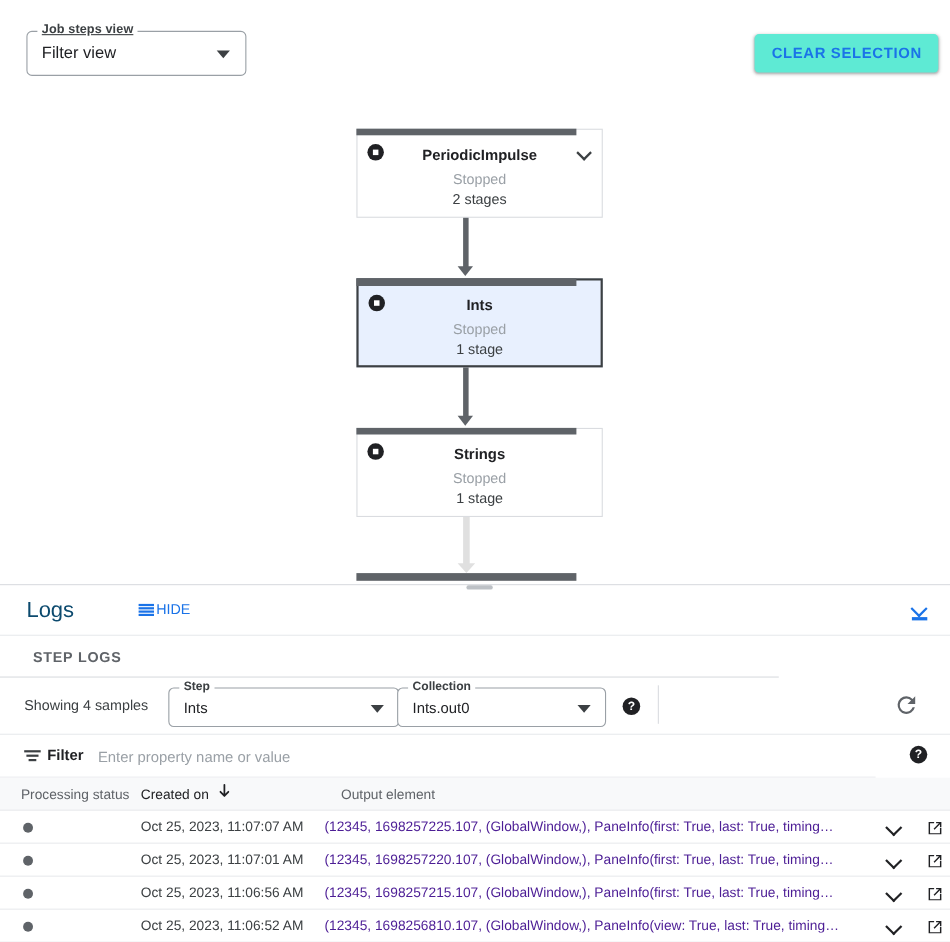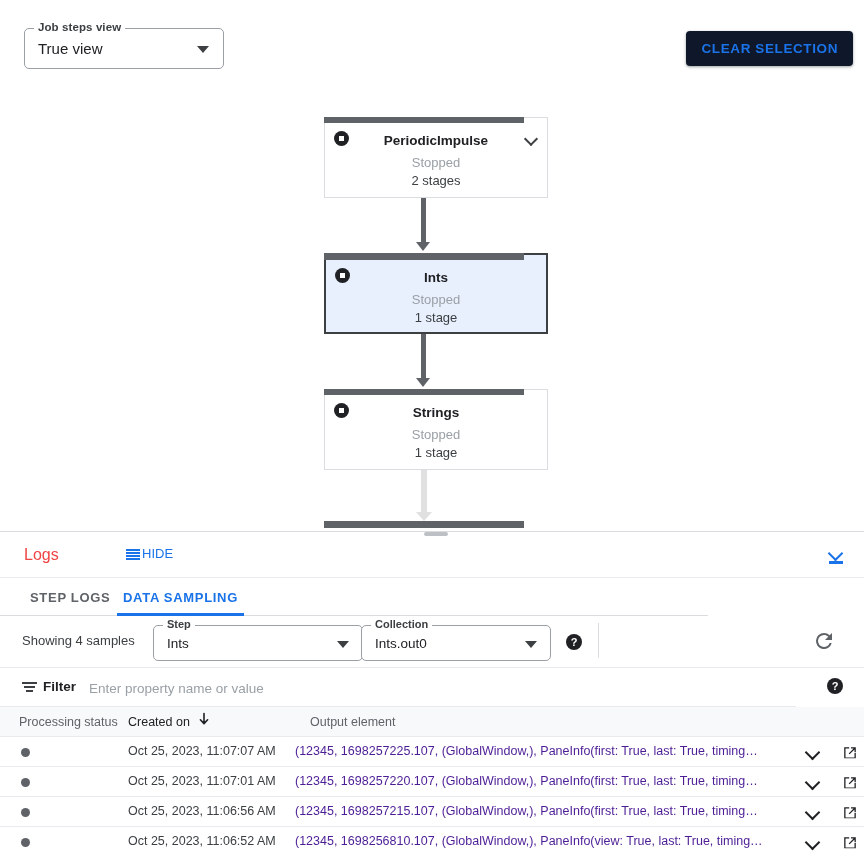--- a/index.html
+++ b/index.html
@@ -28,39 +28,40 @@
     border: 1px solid #9aa0a6;
     border-radius: 5px;
     background: #fff;
   }
   .steps-view-field .legend {
     position: absolute; left: 9px; top: -8px;
     background: #fff; padding: 0 4px;
     font-size: 11.5px; font-weight: bold; color: #3c4043;
     letter-spacing: .1px;
     line-height: 12px;
+    text-decoration: underline;
   }
   .steps-view-field .value {
     position: absolute; left: 13px; top: 11px;
     font-size: 15px; color: #202124;
   }
   .caret {
     width: 0; height: 0;
     border-left: 6px solid transparent;
     border-right: 6px solid transparent;
     border-top: 7px solid #3c4043;
   }
   .steps-view-field .caret { position: absolute; right: 14px; top: 17px; }
 
   
   .clear-selection {
     position: absolute; right: 11px; top: 31px;
     height: 35px; padding: 0 15px;
     display: flex; align-items: center;
-    background: #0f172a;
+    background: #5eead4;
     border: none; border-radius: 4px;
     box-shadow: 0 1px 2px rgba(60,64,67,.3), 0 1px 3px 1px rgba(60,64,67,.15);
     color: #1a73e8;
     font-family: "Liberation Sans", sans-serif;
     font-size: 13.5px; font-weight: bold; letter-spacing: .6px;
     cursor: pointer;
   }
 
   
   .node {
@@ -144,21 +145,21 @@
     background: #bdc1c6;
     cursor: ns-resize;
   }
   .logs-header {
     position: absolute; left: 0; top: 1px;
     width: 864px; height: 45px;
     border-bottom: 1px solid #e8eaed;
   }
   .logs-title {
     position: absolute; left: 24px; top: 10px;
-    font-size: 16px; color: #ef4444; line-height: 24px;
+    font-size: 20px; color: #0c4a6e; line-height: 24px;
   }
   .hide-btn {
     position: absolute; left: 126px; top: 13px;
     display: flex; align-items: center; gap: 2px;
     color: #1a73e8; font-size: 13px; font-weight: normal;
     background: none; border: none; cursor: pointer;
     font-family: "Liberation Sans", sans-serif;
     padding: 0;
   }
   .hamburger { display: inline-block; width: 14px; height: 12px; position: relative; }
@@ -337,21 +338,21 @@
     width: 14px; height: 14px; cursor: pointer;
   }
 </style>
 </head>
 <body>
 
 <div class="graph-pane">
 
   <div class="steps-view-field">
     <span class="legend">Job steps view</span>
-    <span class="value">True view</span>
+    <span class="value">Filter view</span>
     <span class="caret"></span>
   </div>
 
   <button class="clear-selection">CLEAR SELECTION</button>
 
   <div class="node" style="left:324px; top:117px; height:81px;">
     <div class="topbar"></div>
     <div class="stop-icon">
         <i></i>
       </div>
@@ -412,21 +413,20 @@
       <span>HIDE</span>
     </button>
     <button class="expand-btn">
       <span class="c"></span>
       <span class="bar"></span>
     </button>
   </div>
 
   <div class="tabs">
     <button class="tab" id="tab-step-logs">STEP LOGS</button>
-    <button class="tab active" id="tab-data-sampling">DATA SAMPLING</button>
   </div>
 
   <div class="controls">
     <span class="showing-samples">Showing 4 samples</span>
 
     <div class="sel-field" id="step-select">
       <span class="legend">Step</span>
       <span class="value">Ints</span>
       <span class="caret"></span>
     </div>

